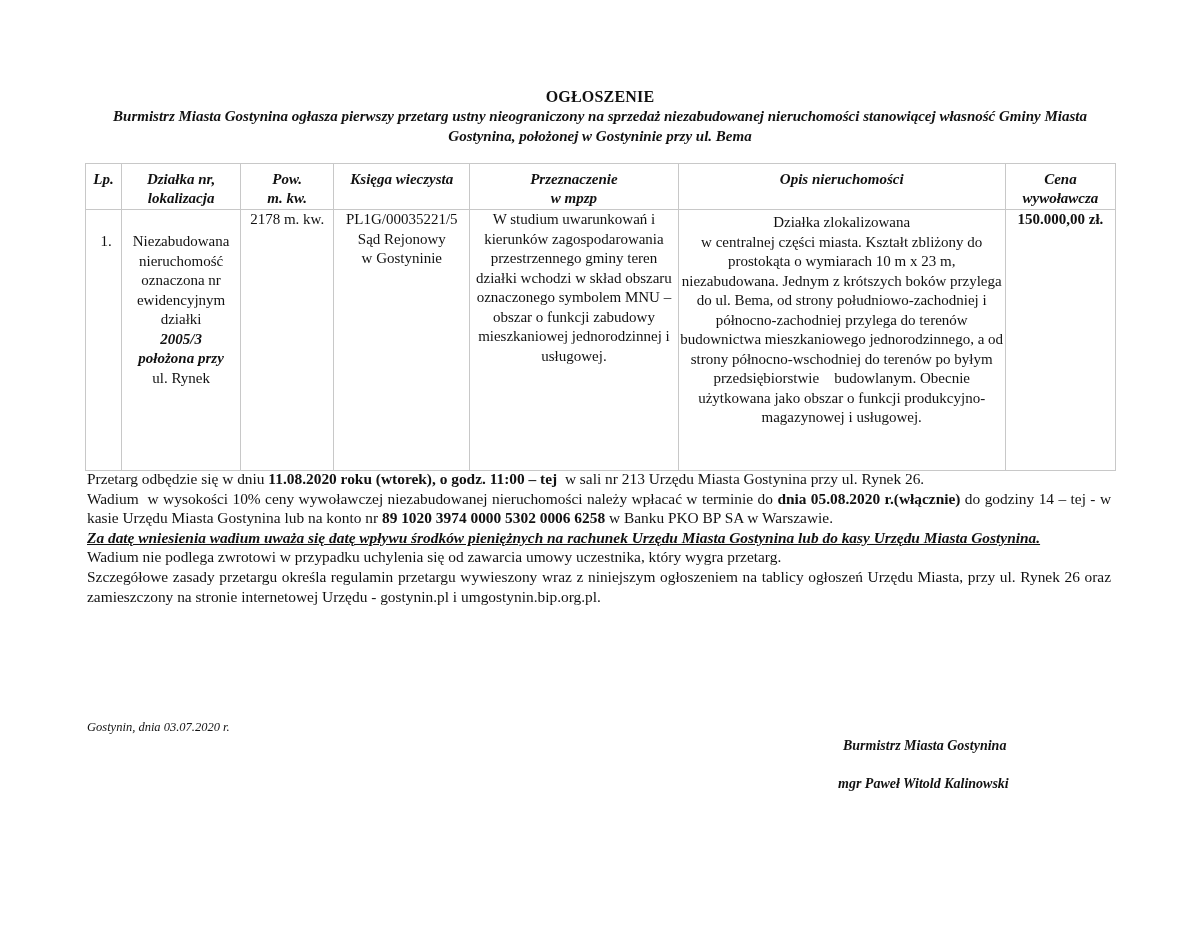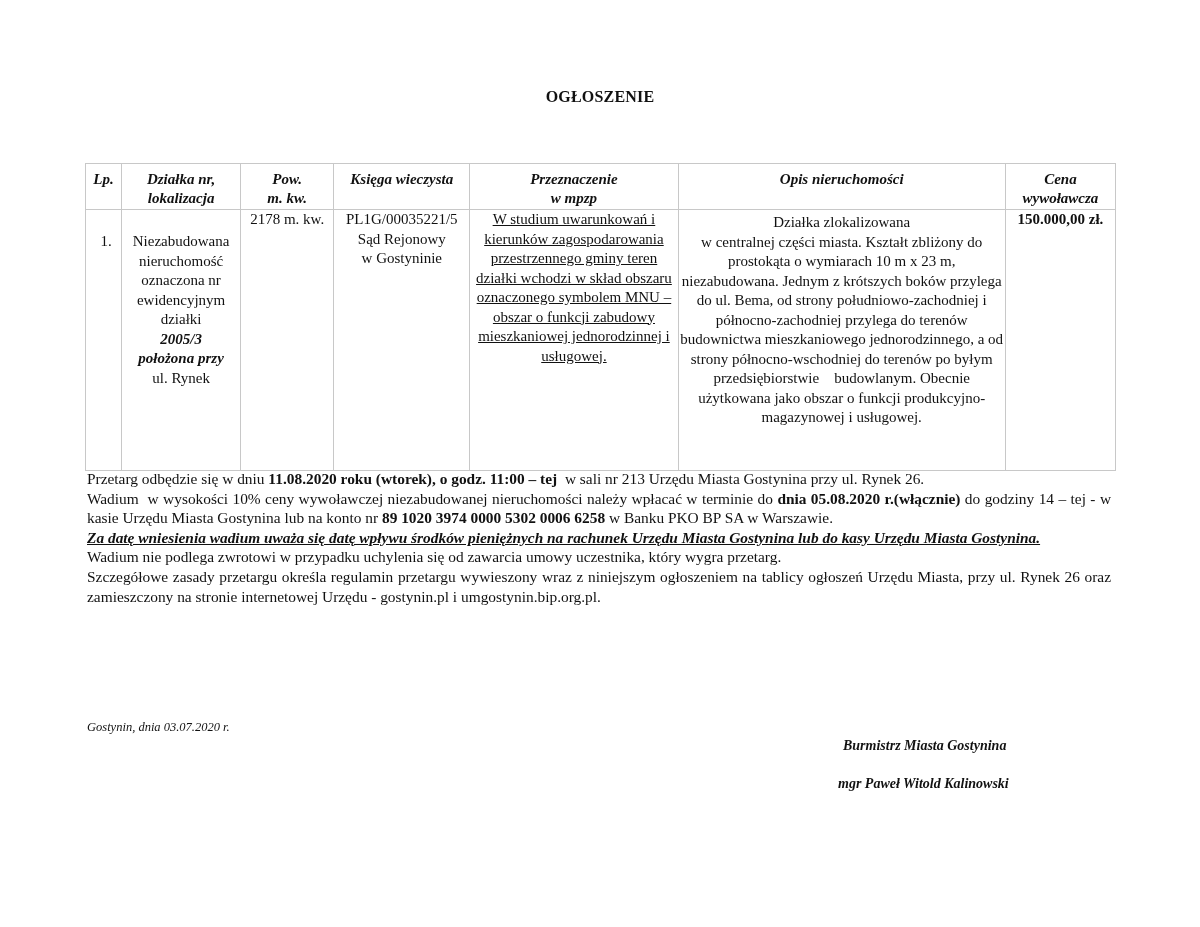--- a/index.html
+++ b/index.html
@@ -71,21 +71,21 @@
     .col-dz { width: 119px; }
     .col-pow { width: 93px; font-family: Liberation Serif, serif; }
     .col-kw { width: 136px; }
     .col-prz { width: 208px; }
     .col-opis { width: 327px; }
     .col-cena { width: 110px; }
     td.lp { text-align: left; padding-left: 5px !important; padding-top: 22px !important; }
     td.dz { padding-top: 22px !important; }
     td.pow { vertical-align: middle; }
     td.kw { vertical-align: middle; padding-bottom: 20px !important; }
-    td.prz { vertical-align: middle; text-decoration: underline; }
+    td.prz { vertical-align: middle; }
     td.opis { padding-top: 3px !important; margin-left: 39px; }
     td.cena { vertical-align: middle; font-weight: bold; }
     .bi { font-weight: bold; font-style: italic; }
     .body-text {
       position: absolute;
       top: 469px;
       left: 87px;
       width: 1024px;
       font-size: 15.4px;
       line-height: 19.6px;
@@ -128,20 +128,21 @@
       font-style: italic;
       font-size: 12.5px;
     }
   </style>
 </head>
 <body>
 
 <div class="page">
 
   <div class="title">OGŁOSZENIE</div>
+  <div class="subtitle">Burmistrz Miasta Gostynina ogłasza pierwszy przetarg ustny nieograniczony na sprzedaż niezabudowanej  nieruchomości stanowiącej własność Gminy Miasta Gostynina, położonej w Gostyninie przy ul. Bema</div>
 
   <table class="auction">
     <thead>
       <tr>
         <th class="col-lp">
           <span>Lp.</span>
         </th>
         <th class="col-dz">
           <span>Działka nr,</span><br>
           <span>lokalizacja</span>

